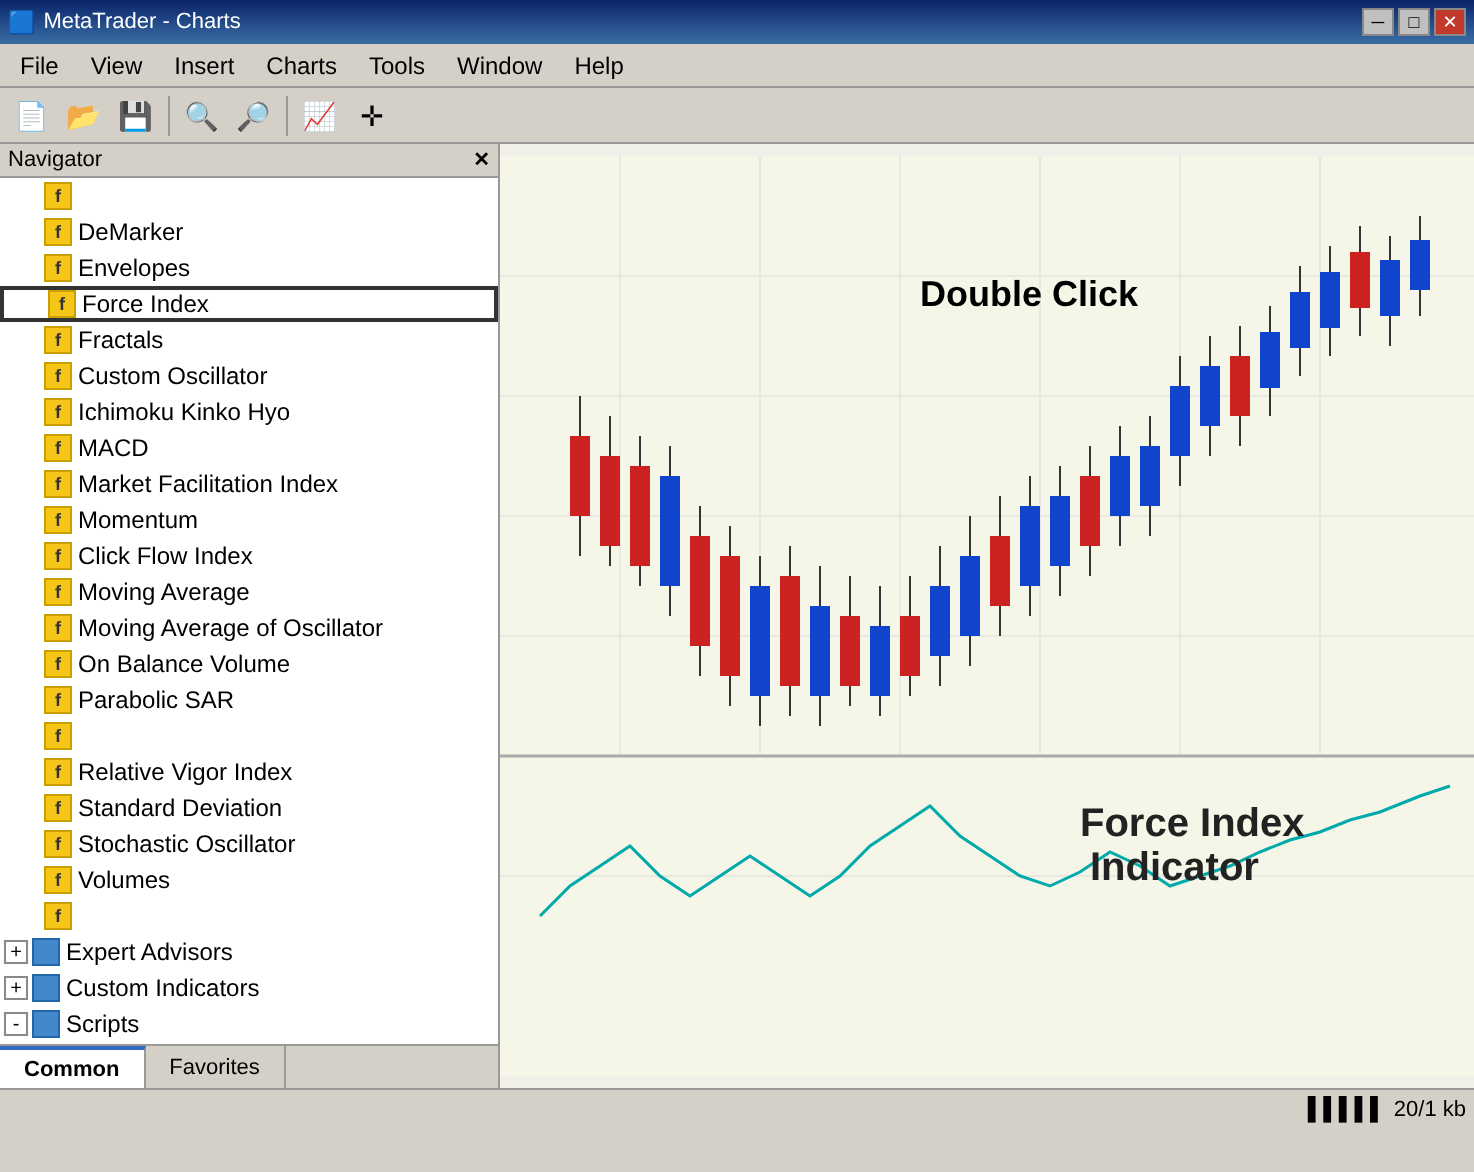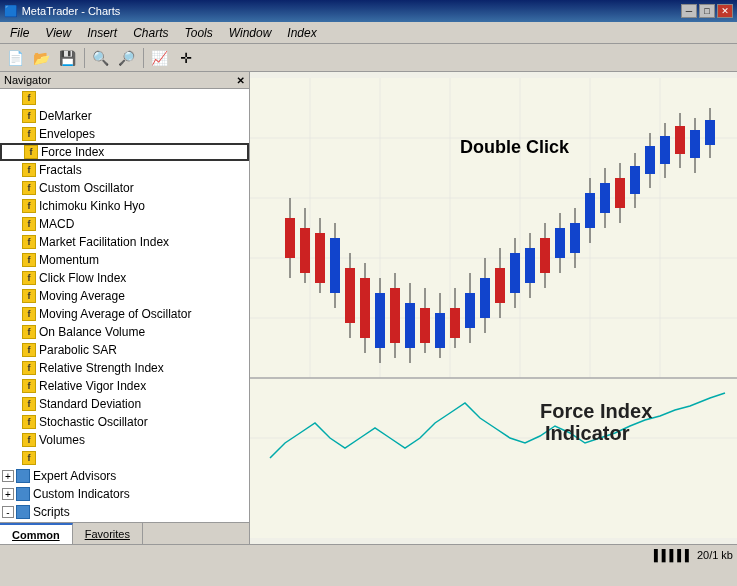--- a/index.html
+++ b/index.html
@@ -47,21 +47,20 @@
     .title-btn.close { background: #c0392b; color: white; }
 
     
     .menu-bar {
       background: #d4d0c8;
       height: 22px;
       display: flex;
       align-items: center;
       padding: 0 2px;
       border-bottom: 1px solid #999;
-      font-style: italic;
     }
     .menu-item {
       padding: 2px 8px;
       cursor: pointer;
       font-size: 12px;
     }
 
     
     .toolbar {
       background: #d4d0c8;
@@ -183,21 +182,20 @@
       background: #d4d0c8;
       height: 22px;
     }
     .nav-tab {
       padding: 2px 12px;
       font-size: 11px;
       border-right: 1px solid #999;
       cursor: pointer;
       display: flex;
       align-items: center;
-      text-decoration: underline;
     }
     .nav-tab.active {
       background: white;
       border-top: 2px solid #316ac5;
       font-weight: bold;
     }
 
     
     .chart-area {
       flex: 1;
@@ -247,21 +245,21 @@
   </div>
 </div>
 
 <div class="menu-bar">
   <div class="menu-item">File</div>
   <div class="menu-item">View</div>
   <div class="menu-item">Insert</div>
   <div class="menu-item">Charts</div>
   <div class="menu-item">Tools</div>
   <div class="menu-item">Window</div>
-  <div class="menu-item">Index</div>
+  <div class="menu-item">Help</div>
 </div>
 
 <div class="toolbar">
   <div class="toolbar-btn">📄</div>
   <div class="toolbar-btn">📂</div>
   <div class="toolbar-btn">💾</div>
   <div style="width:1px;height:20px;background:#999;margin:0 2px;"></div>
   <div class="toolbar-btn">🔍</div>
   <div class="toolbar-btn">🔎</div>
   <div style="width:1px;height:20px;background:#999;margin:0 2px;"></div>
@@ -349,21 +347,20 @@
         <span>On Balance Volume</span>
       </div>
       <div class="tree-item">
         <div class="tree-indent"></div>
         <div class="indicator-icon">f</div>
         <span>Parabolic SAR</span>
       </div>
       <div class="tree-item">
         <div class="tree-indent"></div>
         <div class="indicator-icon">f</div>
-        <span>Relative Strength Index</span>
       </div>
       <div class="tree-item">
         <div class="tree-indent"></div>
         <div class="indicator-icon">f</div>
         <span>Relative Vigor Index</span>
       </div>
       <div class="tree-item">
         <div class="tree-indent"></div>
         <div class="indicator-icon">f</div>
         <span>Standard Deviation</span>

